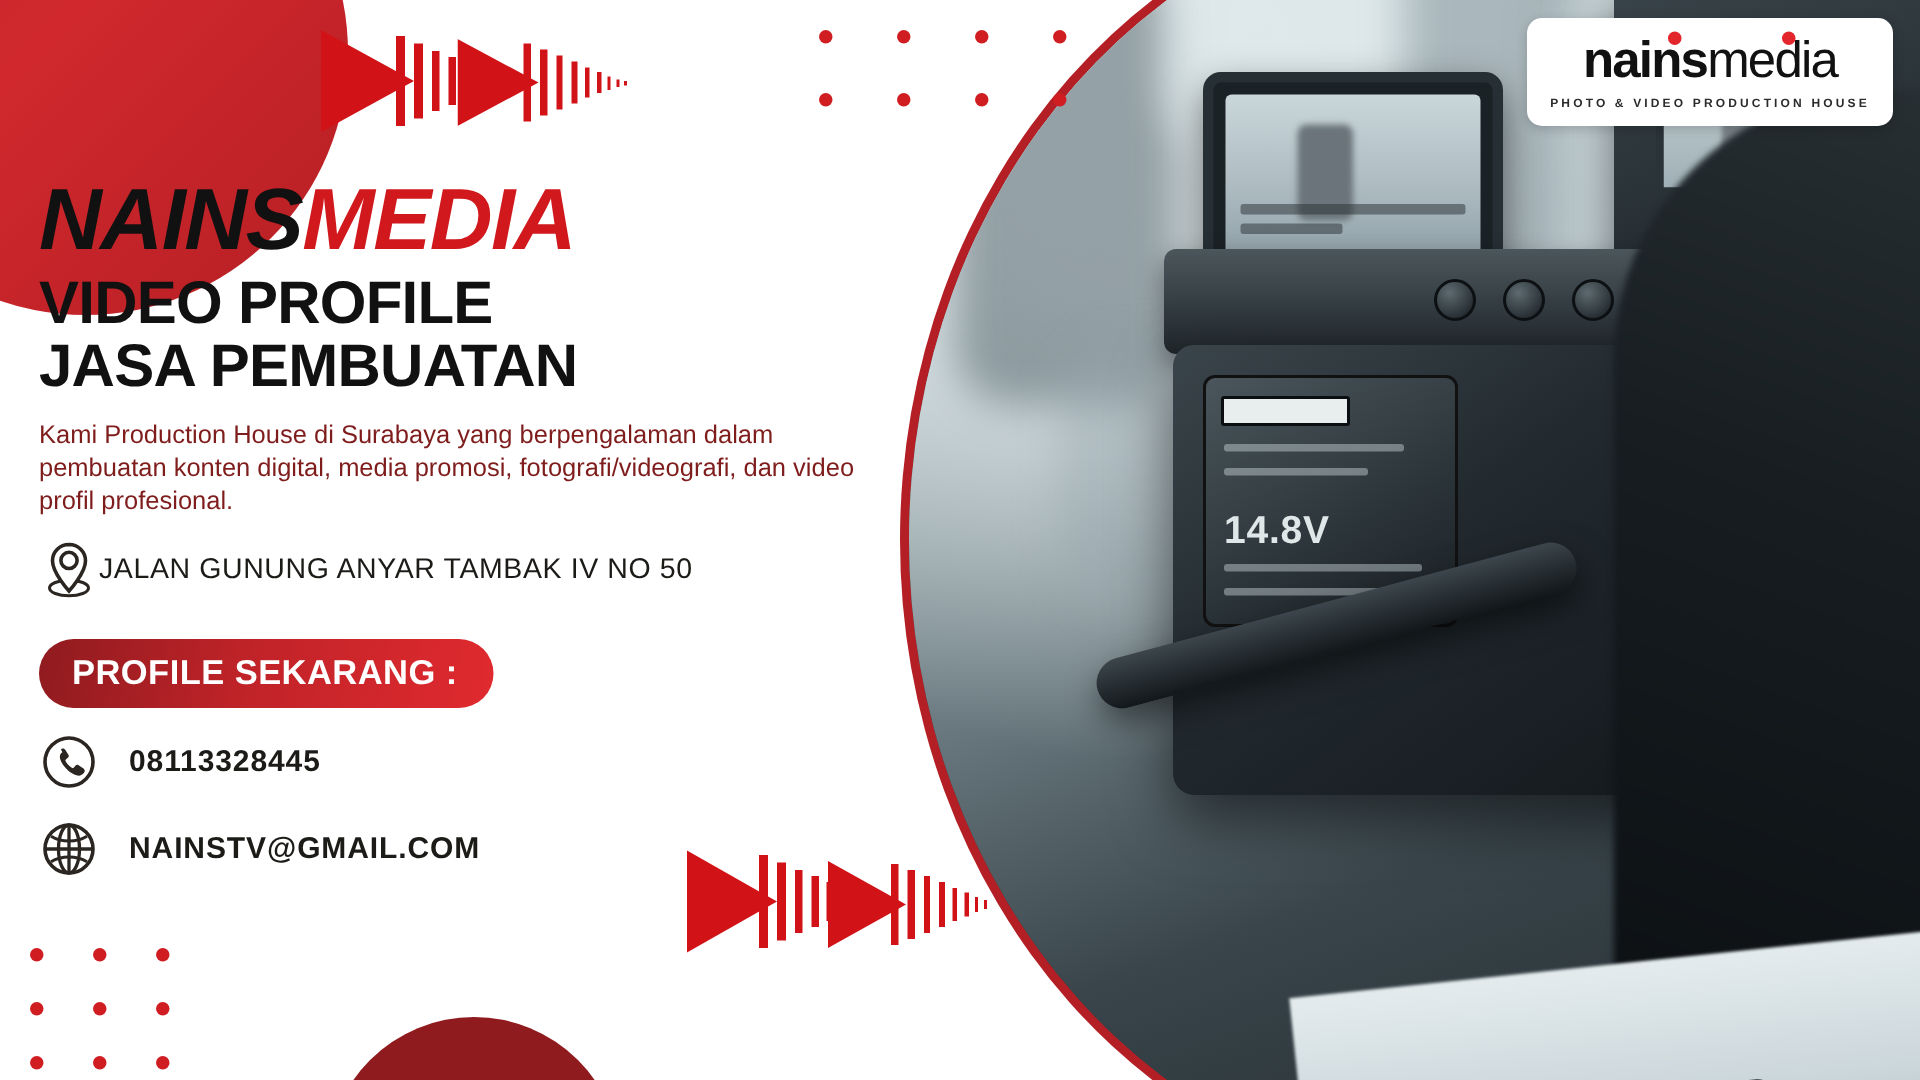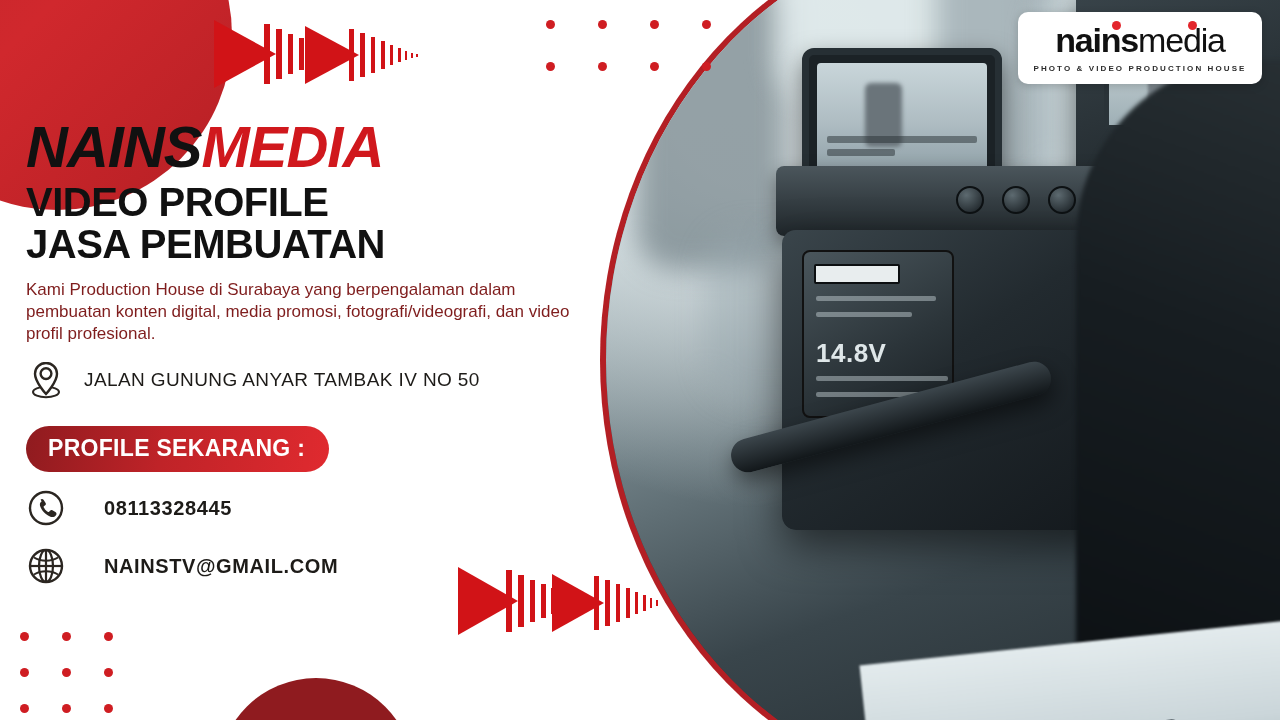--- a/index.html
+++ b/index.html
@@ -56,21 +56,21 @@
   .mon-bar.b-b { top:78%; width:40%; }
 
   
   .cam-body {
     position:absolute; left:176px; top:300px; width:330px; height:300px;
     background:linear-gradient(145deg,#3a454b 0%,#222a2f 45%,#14191d 100%);
     border-radius:14px;
     box-shadow:0 16px 40px rgba(0,0,0,.55);
   }
   .battery {
-    position:absolute; left:196px; top:320px; width:152px; height:168px;
+    position:absolute; left:196px; top:320px; width:170px; height:168px;
     background:linear-gradient(150deg,#4a565c 0%,#2b3439 60%,#1a2024 100%);
     border-radius:8px; border:2px solid #111;
     color:#cfd8db; overflow:hidden;
   }
   .batt-label {
     position:absolute; left:10px; top:12px; width:86px; height:20px;
     background:#e8edee; border:2px solid #0c0f11; border-radius:2px;
   }
   .batt-v { position:absolute; left:12px; top:86px; font-size:26px; font-weight:700; color:#dfe7e9; letter-spacing:.5px; }
   .batt-line { position:absolute; left:12px; height:5px; background:rgba(205,216,220,.45); border-radius:2px; }
@@ -169,21 +169,21 @@
 
   .pill {
     display:inline-block; margin-top:24px;
     padding:9px 24px 10px 22px;
     border-radius:999px;
     background:linear-gradient(100deg,#8f1b1f 0%,#bf2328 45%,#e02a2f 100%);
     color:#ffffff; font-size:23px; font-weight:700; letter-spacing:.3px;
   }
 
   .info-row {
-    display:flex; align-items:center; gap:18px;
+    display:flex; align-items:center; 
     margin-top:14px;
   }
   .info-row .ico { width:40px; height:44px; flex:0 0 40px; display:flex; align-items:center; justify-content:center; }
   .info-text { font-size:19px; color:#1d1b18; font-weight:400; letter-spacing:.4px; }
   .info-text.bold { font-weight:700; font-size:20px; letter-spacing:.6px;margin-left:20px; }
 
   
   .logo-badge {
     position:absolute; right:18px; top:12px;
     width:244px; height:72px;

